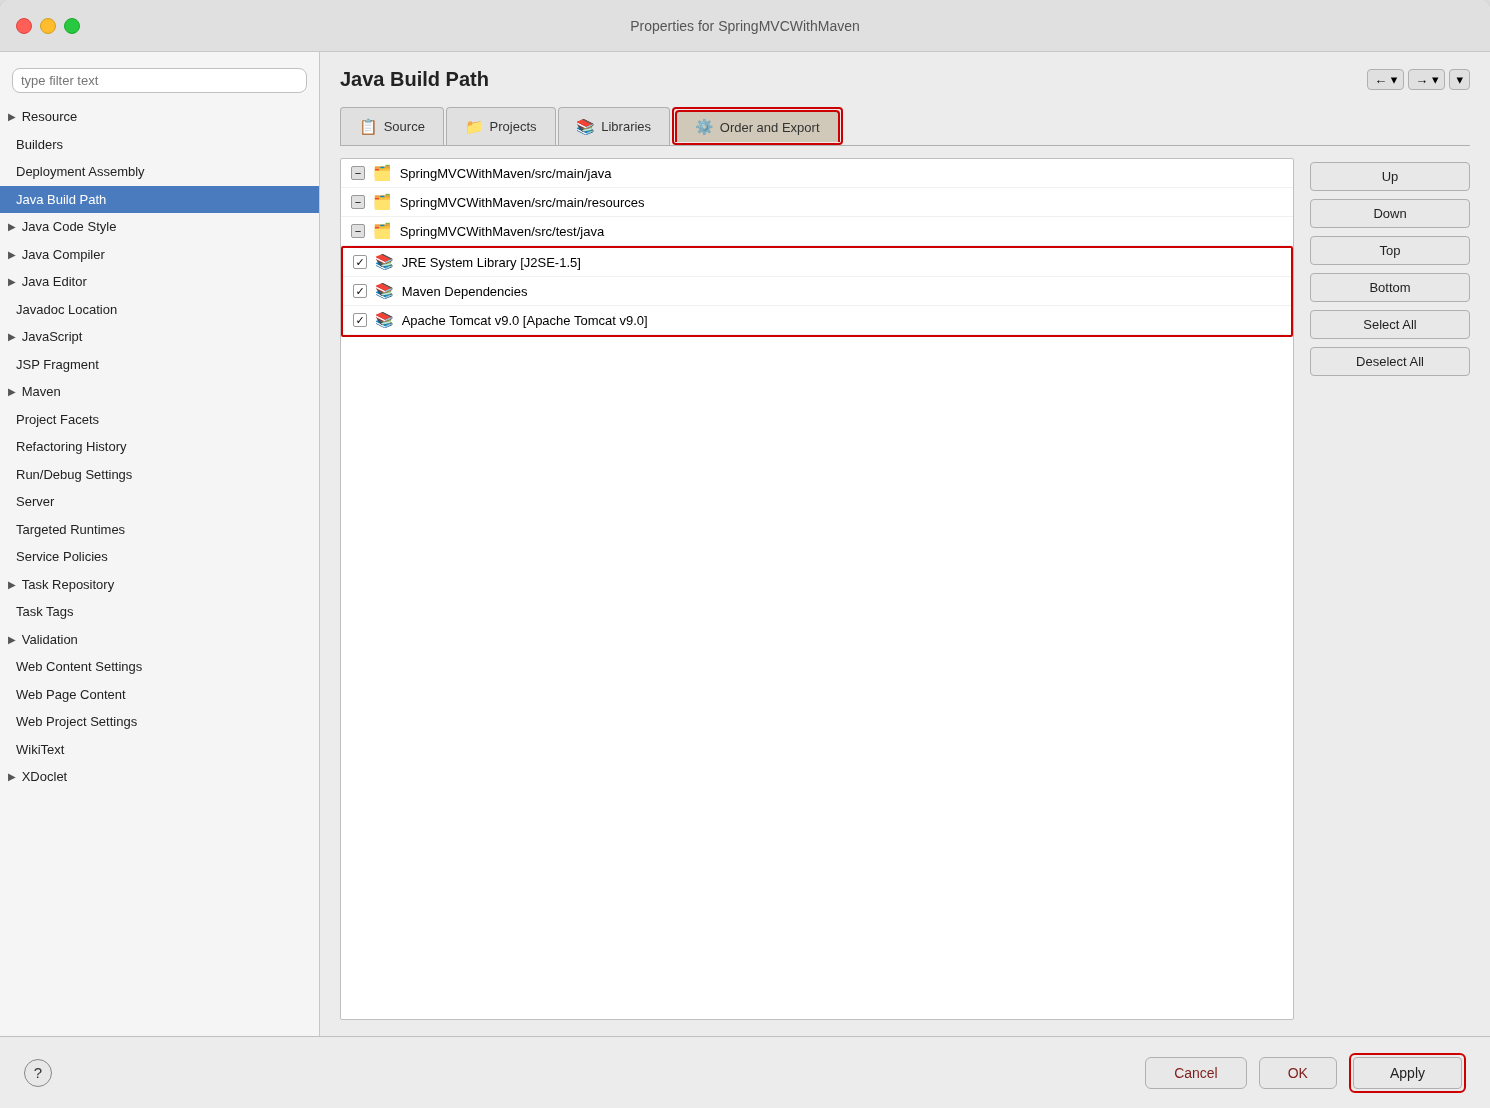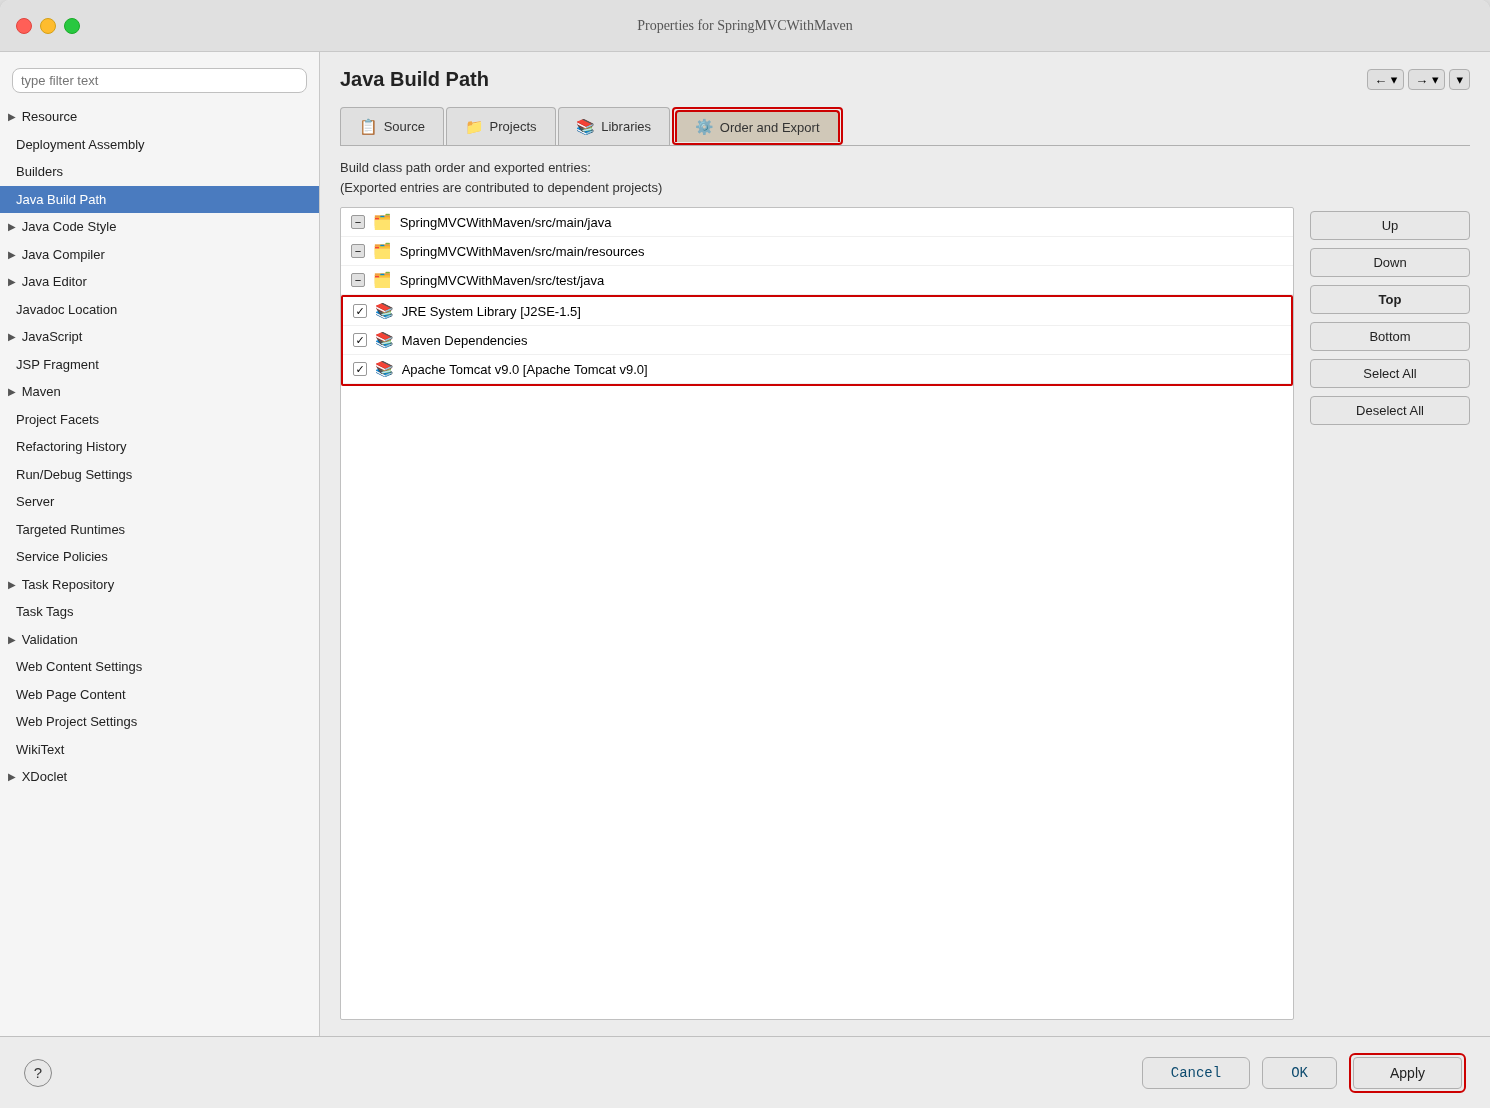--- a/index.html
+++ b/index.html
@@ -41,21 +41,20 @@
     }
     .tl-close { background: #ff5f57; border: 1px solid #e0443e; }
     .tl-min { background: #febc2e; border: 1px solid #d4a017; }
     .tl-max { background: #28c840; border: 1px solid #1aab29; }
     .titlebar-title {
       position: absolute;
       left: 50%;
       transform: translateX(-50%);
       color: #555;
       font-size: 14px;
-      font-family: Liberation Serif, serif;
     }
     .main-area {
       display: flex;
       flex: 1;
       overflow: hidden;
     }
     .sidebar {
       width: 320px;
       background: #f5f5f5;
       border-right: 1px solid #c8c8c8;
@@ -216,21 +215,21 @@
       padding: 6px 12px;
       background: #e8e8e8;
       border: 1px solid #b0b0b0;
       border-radius: 4px;
       cursor: pointer;
       font-size: 13px;
       text-align: center;
       color: #222;
     }
     .side-btn.highlighted {
-      font-weight: 700;
+      font-weight: 400;
     }
     .bottom-bar {
       height: 72px;
       border-top: 1px solid #c0c0c0;
       display: flex;
       align-items: center;
       justify-content: space-between;
       padding: 0 24px;
       background: #ececec;
     }
@@ -252,22 +251,21 @@
       gap: 12px;
       align-items: center;
     }
     .action-btn {
       padding: 7px 28px;
       border-radius: 6px;
       border: 1px solid #b0b0b0;
       background: #e8e8e8;
       cursor: pointer;
       font-size: 14px;
-      color: #0c4a6e;
-      font-family: Liberation Mono, monospace;
+      color: #7f1d1d;
     }
     .apply-wrap {
       border: 2px solid #cc0000;
       border-radius: 6px;
       padding: 2px;
     }
     .apply-btn {
       padding: 7px 36px;
       border-radius: 4px;
       border: 1px solid #b0b0b0;
@@ -307,24 +305,24 @@
       <div class="sidebar-filter">
         <input type="text" placeholder="type filter text" style="">
       </div>
 
       <div id="sidebar-items">
           <div class="sidebar-item has-arrow">
             <span class="arrow">▶</span>
             <span>Resource</span>
           </div>
           <div class="sidebar-item">
+            <span>Builders</span>
+          </div>
+          <div class="sidebar-item">
             <span>Deployment Assembly</span>
-          </div>
-          <div class="sidebar-item">
-            <span>Builders</span>
           </div>
           <div class="sidebar-item selected">
             <span>Java Build Path</span>
           </div>
           <div class="sidebar-item has-arrow">
             <span class="arrow">▶</span>
             <span>Java Code Style</span>
           </div>
           <div class="sidebar-item has-arrow">
             <span class="arrow">▶</span>
@@ -420,24 +418,20 @@
           <span>Libraries</span>
         </div>
         <div class="order-export-wrap">
           <div class="tab active order-export">
             <span class="tab-icon">⚙️</span>
             <span>Order and Export</span>
           </div>
         </div>
       </div>
 
-      <div class="desc-text">
-        <span>Build class path order and exported entries:</span><br>
-        <span>(Exported entries are contributed to dependent projects)</span>
-      </div>
 
       <div class="panel-and-buttons">
         <div class="list-panel" id="list-panel">
 
         <div class="list-item">
               <div class="minus-box">−</div>
               <span class="list-item-icon">🗂️</span>
               <span>SpringMVCWithMaven/src/main/java</span>
             </div>
             <div class="list-item">

